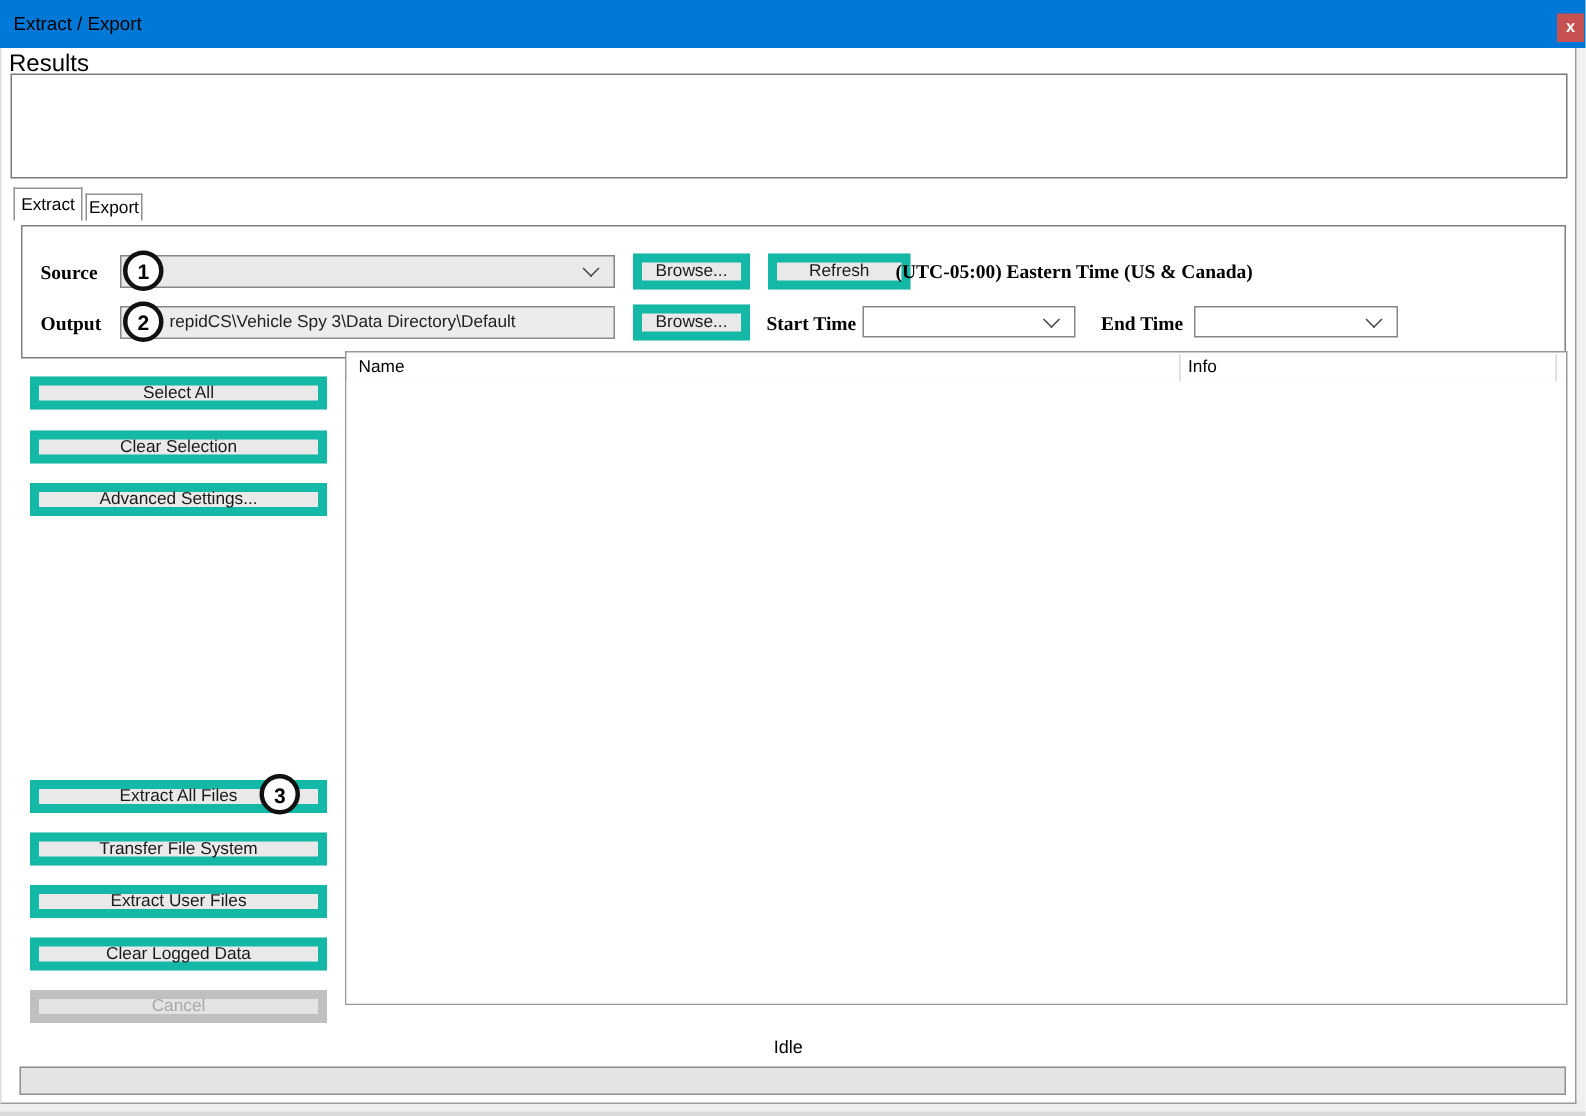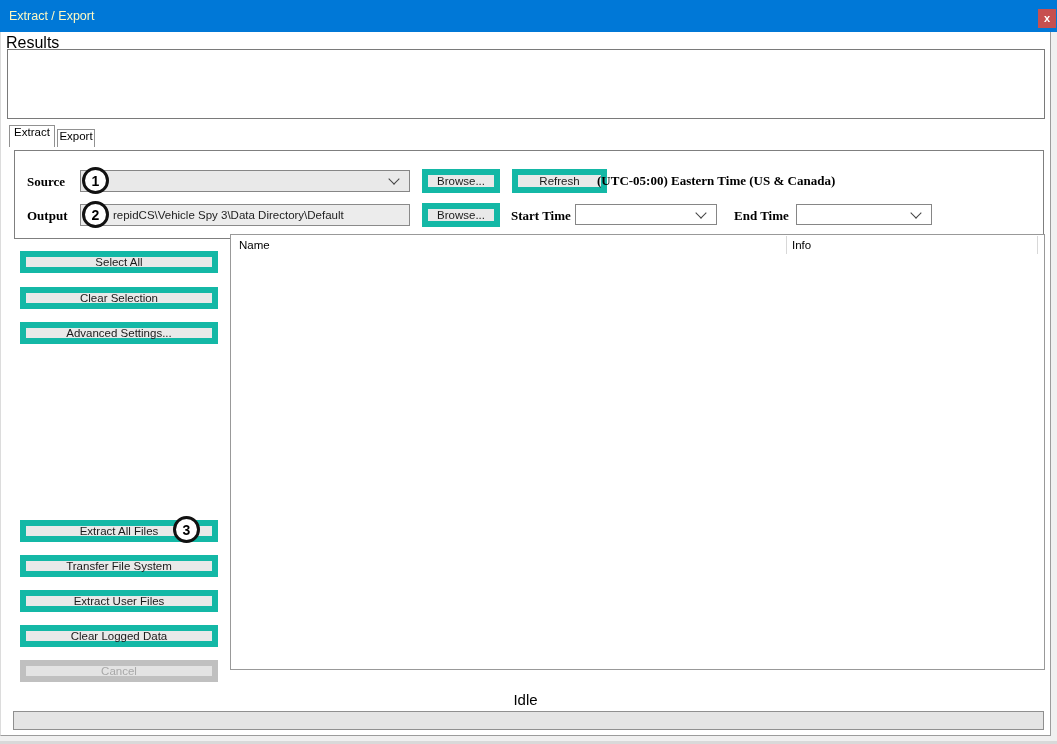--- a/index.html
+++ b/index.html
@@ -7,36 +7,36 @@
     width:1057px;height:744px;position:relative;overflow:hidden;
     background:#f0f0f0;
     font-family:"Liberation Sans", sans-serif;
     color:#000;
     -webkit-font-smoothing:antialiased;
   }
   .abs{position:absolute;box-sizing:border-box;}
 
   
   .titlebar{left:0;top:0;width:1057px;height:32px;background:#0078d7;}
-  .title-text{left:9px;top:0;height:32px;line-height:32px;color:#fef9c3;font-size:12.5px;}
+  .title-text{left:9px;top:0;height:32px;line-height:32px;color:#000000;font-size:12.5px;}
   .close-btn{left:1038px;top:9px;width:18px;height:19px;background:#c75050;color:#fff;
     font-size:11px;font-weight:bold;text-align:center;line-height:19px;cursor:default;}
 
   
   .win-bg{left:0;top:32px;width:1051px;height:704px;background:#fff;
     border-right:1px solid #9c9c9c;border-bottom:1px solid #9c9c9c;border-left:1px solid #dcdcdc;}
   .bottom-band{left:0;top:741px;width:1057px;height:3px;background:#d9d9d9;}
 
   
   .results-label{left:6px;top:34px;font-size:16px;}
   .results-box{left:7px;top:49px;width:1038px;height:70px;background:#fff;border:1px solid #7a7a7a;}
 
   
   .tab{background:#fff;border:1px solid #919191;border-bottom:none;
-    display:flex;align-items:flex-start;justify-content:center;font-size:11.5px;}
+    display:flex;align-items:center;justify-content:center;font-size:11.5px;}
   .tab-extract{left:9px;top:125px;width:46px;height:22px;z-index:3;}
   .tab-export{left:57px;top:129px;width:38px;height:18px;}
 
   
   .groupbox{left:14px;top:150px;width:1030px;height:89px;border:1px solid #7f7f7f;background:#fff;}
   .blbl{font-size:13px;font-weight:bold;white-space:nowrap;font-family:Liberation Serif, serif;}
   .lbl-source{left:27px;top:174px;}
   .lbl-output{left:27px;top:208px;}
   .lbl-tz{left:597px;top:173px;}
   .lbl-start{left:511px;top:208px;}
@@ -81,21 +81,21 @@
   .listheader{position:absolute;left:0;top:0;width:100%;height:20px;border-bottom:1px solid #ebebeb;}
   .colname{position:absolute;top:0;height:20px;line-height:20px;font-size:11.5px;}
   .col-name{left:8px;}
   .col-info{left:561px;}
   .coldiv{position:absolute;top:1px;width:1px;height:18px;background:#d8d8d8;}
   .coldiv1{left:555px;}
   .coldiv2{left:806px;}
   .listbody{position:absolute;left:0;top:20px;right:0;bottom:0;background:#fff;}
 
   
-  .status-text{left:0;top:691px;width:1051px;text-align:center;font-size:15px;}
+  .status-text{left:0;top:691px;width:1051px;text-align:center;font-size:12px;}
   .progress{left:13px;top:711px;width:1031px;height:19px;background:#e4e4e4;border:1px solid #8f8f8f;}
   .progress-fill{position:absolute;left:0;top:0;bottom:0;width:0;background:#06b025;}
 </style>
 </head>
 <body>
 
 <div class="abs titlebar" style="background: rgb(0, 120, 215);">
   <div class="abs title-text">Extract / Export</div>
   <div class="abs close-btn" style="background: rgb(199, 80, 80);">
     <span>x</span>

